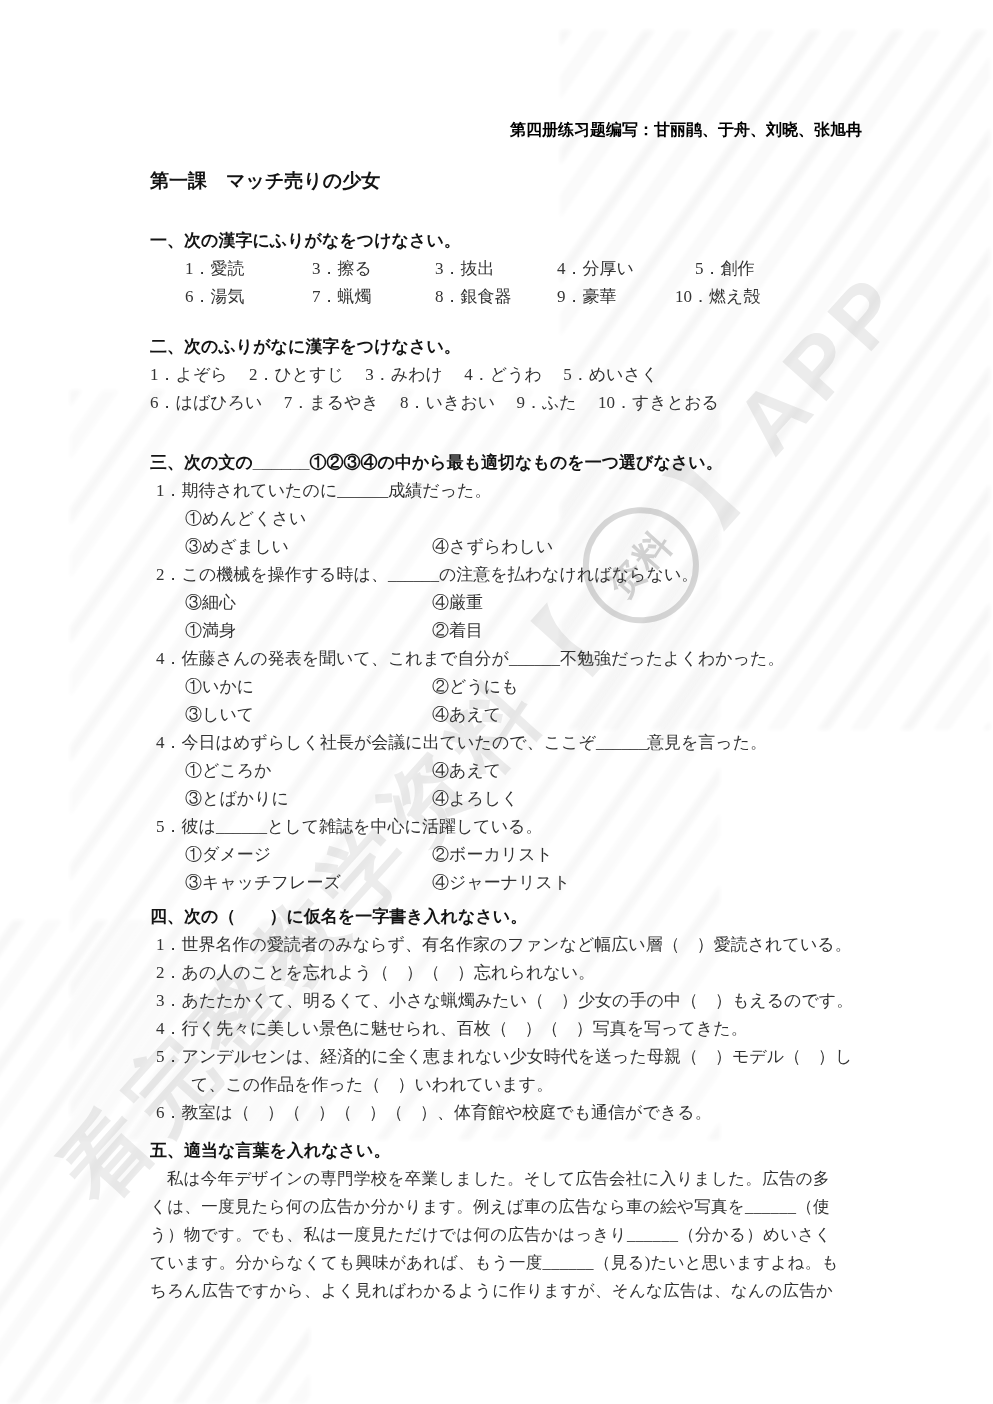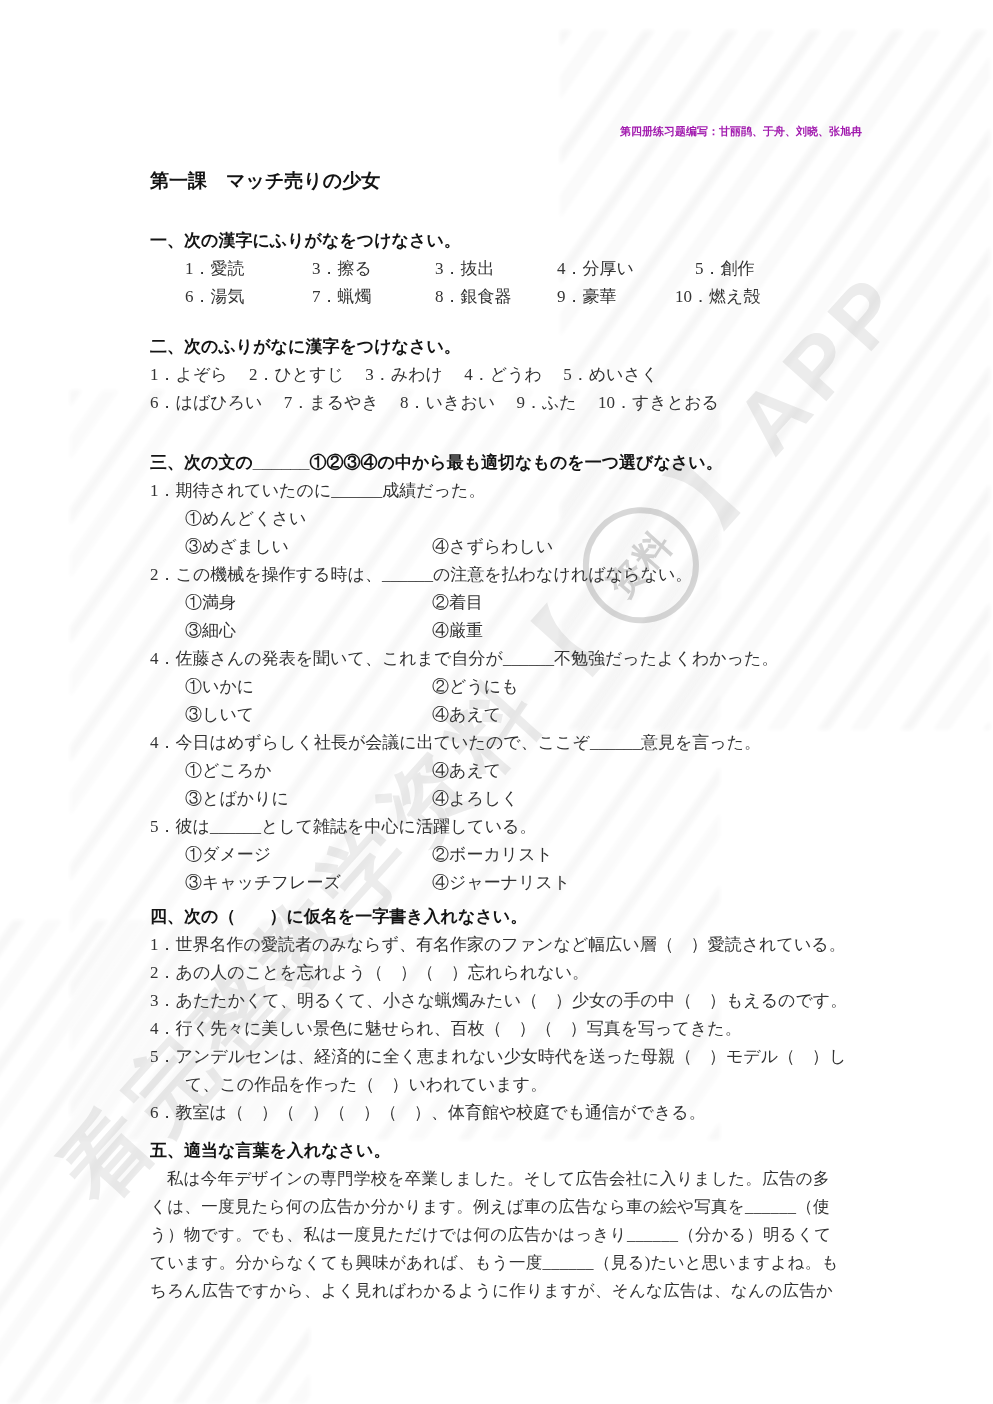--- a/index.html
+++ b/index.html
@@ -37,22 +37,22 @@
     border-radius:50%;margin:0 14px;
     font-size:36px;letter-spacing:2px;color:rgba(90,90,90,0.26);
   }
   
   .content{
     position:absolute;left:150px;top:0;width:712px;z-index:2;
     font-size:17px;line-height:28px;
   }
   .credit{
     margin-top:117px;text-align:right;
-    font-family:Liberation Serif, serif;font-weight:bold;
-    font-size:11px;color:#a21caf;
+    font-family:Liberation Mono, monospace;font-weight:bold;
+    font-size:16px;color:#000000;
   }
   .title{
     margin-top:22px;
     font-family:"Liberation Sans", sans-serif;font-weight:bold;
     font-size:19px;color:#141414;
   }
   .sec-heading{
     font-family:"Liberation Sans", sans-serif;font-weight:bold;
     color:#141414;
   }
@@ -60,21 +60,21 @@
   .mt-sec2{margin-top:22px;}
   .mt-sec3{margin-top:32px;}
   .mt-sec4{margin-top:6px;}
   .mt-sec5{margin-top:10px;}
   .vocab-row{display:flex;margin-left:35px;}
   .vocab-row .c1{width:127px;}
   .vocab-row .c2{width:123px;}
   .vocab-row .c3{width:122px;}
   .vocab-row.r1 .c4{width:138px;}
   .vocab-row.r2 .c4{width:118px;}
-  .q-text, .fill-item{padding-left:35px;text-indent:-35px;}
+  .q-text, .fill-item{padding-left:35px;text-indent:-35px;margin-left:6px;}
   .opt-row{display:flex;padding-left:35px;align-items:flex-end;}
   .opt-row .o1{width:247px;}
   .opt-row .o2{flex:1;}
   .passage-line{white-space:nowrap;font-size:16.5px;letter-spacing:0.3px;}
 </style>
 </head>
 <body>
 
 <div class="wm-layer">
   <div class="streak s1"></div>
@@ -127,26 +127,26 @@
       </div>
       <div class="opt-row">
         <span class="o1">③めざましい</span>
         <span class="o2">④さずらわしい</span>
       </div>
     </div>
 
     <div>
       <div class="q-text">2．この機械を操作する時は、______の注意を払わなければならない。</div>
       <div class="opt-row">
+        <span class="o1">③細心</span>
+        <span class="o2">④厳重</span>
+      </div>
+      <div class="opt-row">
         <span class="o1">①満身</span>
         <span class="o2">②着目</span>
-      </div>
-      <div class="opt-row">
-        <span class="o1">③細心</span>
-        <span class="o2">④厳重</span>
       </div>
     </div>
 
     <div>
       <div class="q-text">4．佐藤さんの発表を聞いて、これまで自分が______不勉強だったよくわかった。</div>
       <div class="opt-row">
         <span class="o1">①いかに</span>
         <span class="o2">②どうにも</span>
       </div>
       <div class="opt-row">
@@ -187,18 +187,18 @@
     <div class="fill-item">3．あたたかくて、明るくて、小さな蝋燭みたい（　）少女の手の中（　）もえるのです。</div>
     <div class="fill-item">4．行く先々に美しい景色に魅せられ、百枚（　）（　）写真を写ってきた。</div>
     <div class="fill-item">5．アンデルセンは、経済的に全く恵まれない少女時代を送った母親（　）モデル（　）して、この作品を作った（　）いわれています。</div>
     <div class="fill-item">6．教室は（　）（　）（　）（　）、体育館や校庭でも通信ができる。</div>
   </div>
 
   <div>
     <div class="sec-heading mt-sec5">五、適当な言葉を入れなさい。</div>
     <div class="passage-line">　私は今年デザインの専門学校を卒業しました。そして広告会社に入りました。広告の多</div>
     <div class="passage-line">くは、一度見たら何の広告か分かります。例えば車の広告なら車の絵や写真を______（使</div>
-    <div class="passage-line">う）物です。でも、私は一度見ただけでは何の広告かはっきり______（分かる）明るくて</div>
+    <div class="passage-line">う）物です。でも、私は一度見ただけでは何の広告かはっきり______（分かる）めいさく</div>
     <div class="passage-line">ています。分からなくても興味があれば、もう一度______（見る)たいと思いますよね。も</div>
     <div class="passage-line">ちろん広告ですから、よく見ればわかるように作りますが、そんな広告は、なんの広告か</div>
   </div>
 
 </div>
 
 </body></html>

